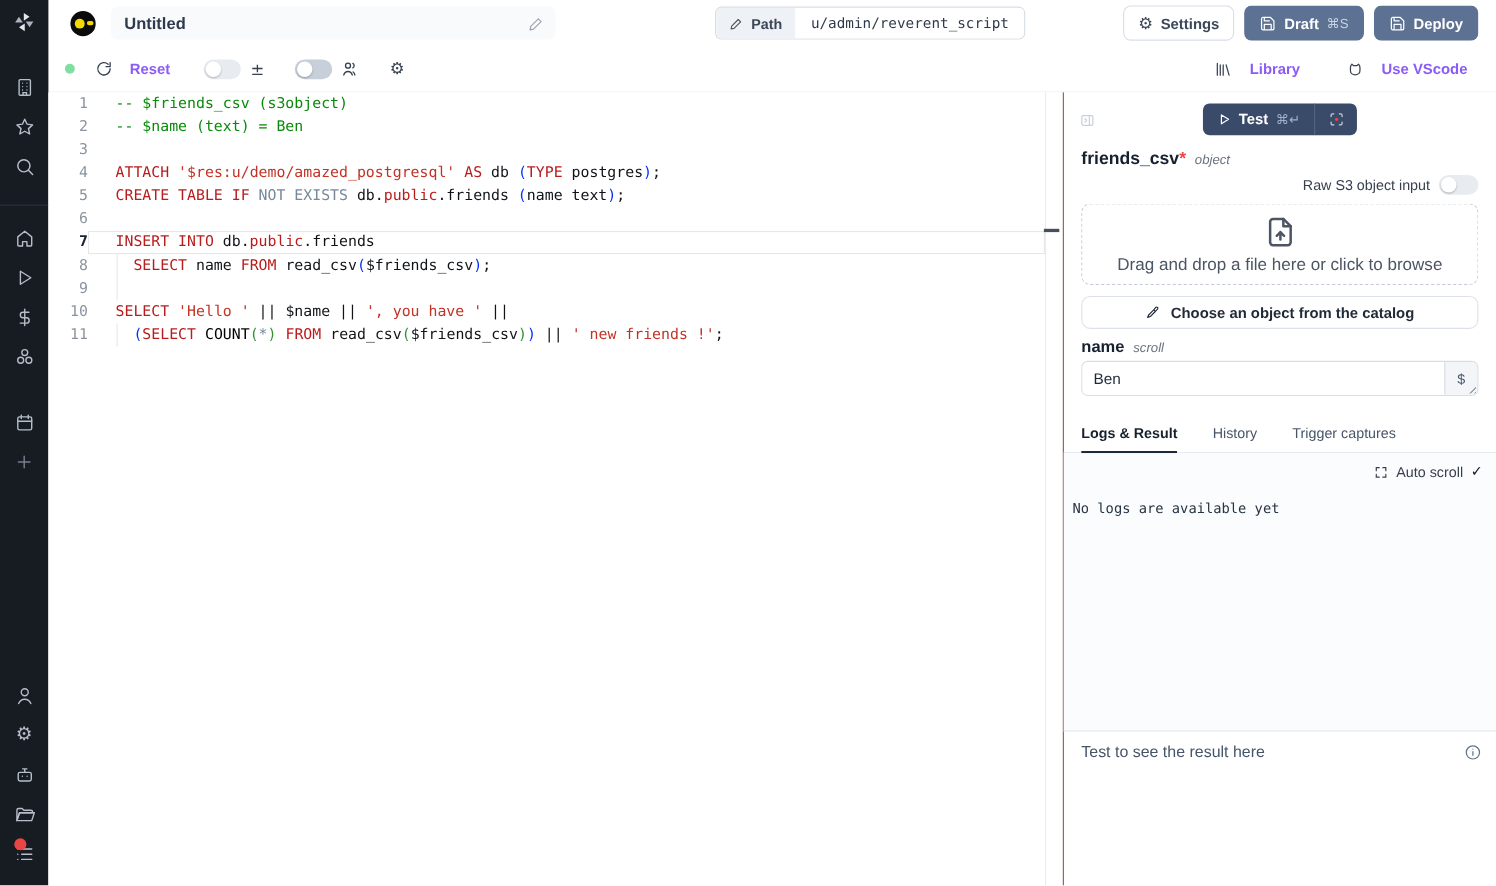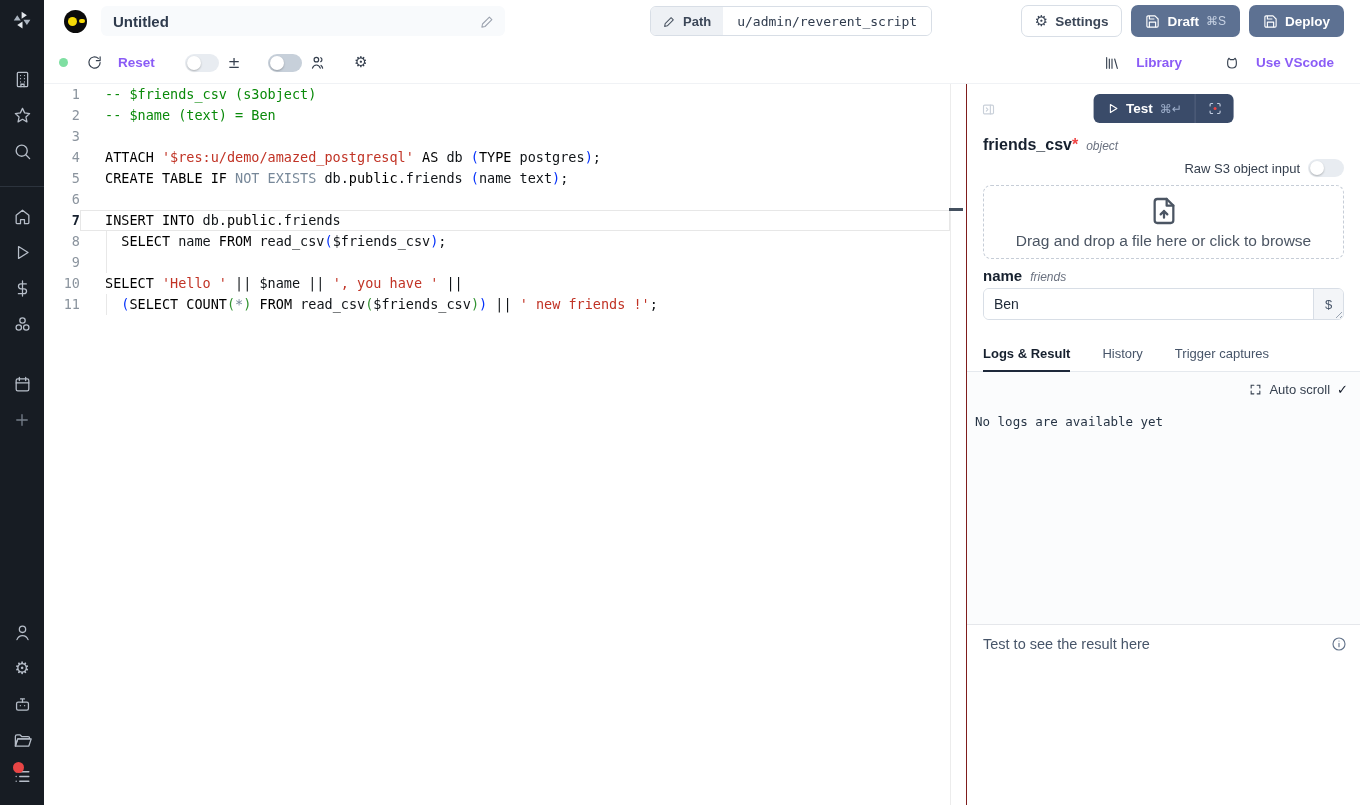--- a/index.html
+++ b/index.html
@@ -53,21 +53,21 @@
   .editor { position:relative; flex:1; min-width:0; background:#fff; font-family:"DejaVu Sans Mono", monospace; font-size:13.5px; line-height:21px; cursor:text; }
   .crow { display:flex; height:21px; white-space:pre; }
   .ln { width:36px; text-align:right; color:#8b949e; flex:none; user-select:none; }
   .crow.active .ln { color:#16202e; font-weight:700; }
   .lc { margin-left:25px; }
   .cur-line { position:absolute; left:36px; width:870px; top:126px; height:21px; border:1px solid #e7e7e7; pointer-events:none; }
   .iguide { position:absolute; left:62px; width:1px; background:#e8e8e8; pointer-events:none; }
   .ruler { position:absolute; right:0; top:0; bottom:0; width:16px; border-left:1px solid #ececec; }
   .ruler-mark { position:absolute; left:-2px; top:124px; width:14px; height:3px; background:#44505f; }
   .tk-c { color:#0a8a0a; }      
-  .tk-k { color:#000000; }      
+  .tk-k { color:#b91c1c; }      
   .tk-s { color:#c13325; }      
   .tk-o { color:#778899; }      
   .tk-f { color:#000000; }      
   .tk-p1 { color:#0431fa; }     
   .tk-p2 { color:#319331; }     
   .tk-t { color:#101418; }
 
   
   .panel { width:394px; flex:none; border-left:1px solid #7f1d1d; display:flex; flex-direction:column; background:#fff; }
   .panel-head { position:relative; height:30px; margin-top:10px; flex:none; }
@@ -360,24 +360,30 @@
               </div>
           </div>
           <div class="dropzone">
             <svg width="32" height="32" viewBox="0 0 24 24" fill="none" stroke="#4b5563" stroke-width="1.7" stroke-linecap="round" stroke-linejoin="round">
                 <path d="M14 3H7a2 2 0 0 0-2 2v14a2 2 0 0 0 2 2h10a2 2 0 0 0 2-2V8z"></path>
                 <path d="M14 3v5h5"></path>
                 <path d="M12 17v-5M9.5 14.5 12 12l2.5 2.5"></path>
               </svg>
             <span class="dz-text">Drag and drop a file here or click to browse</span>
           </div>
+          <button class="catalog-btn">
+            <svg width="14" height="14" viewBox="0 0 24 24" fill="none" stroke="#1f2937" stroke-width="1.8" stroke-linecap="round" stroke-linejoin="round">
+                <path d="m13.5 8 2.5 2.5L19.3 7a1.9 1.9 0 0 0-2.7-2.7zM13 8.5 5.5 16 4 20l4-1.5L15.5 11"></path>
+              </svg>
+            <span>Choose an object from the catalog</span>
+          </button>
 
           <div class="field-row name-row">
             <span class="fname" style="font-size:15px">name</span>
-            <span class="ftype">friends</span>
+            <span class="ftype">scroll</span>
           </div>
           <div class="input-wrap">
             <input value="Ben" style="">
             <div class="dollar-btn">$</div>
             <div class="resize-corner"></div>
           </div>
         </div>
 
         <div class="tabs">
           <div class="tab active">Logs &amp; Result</div>

